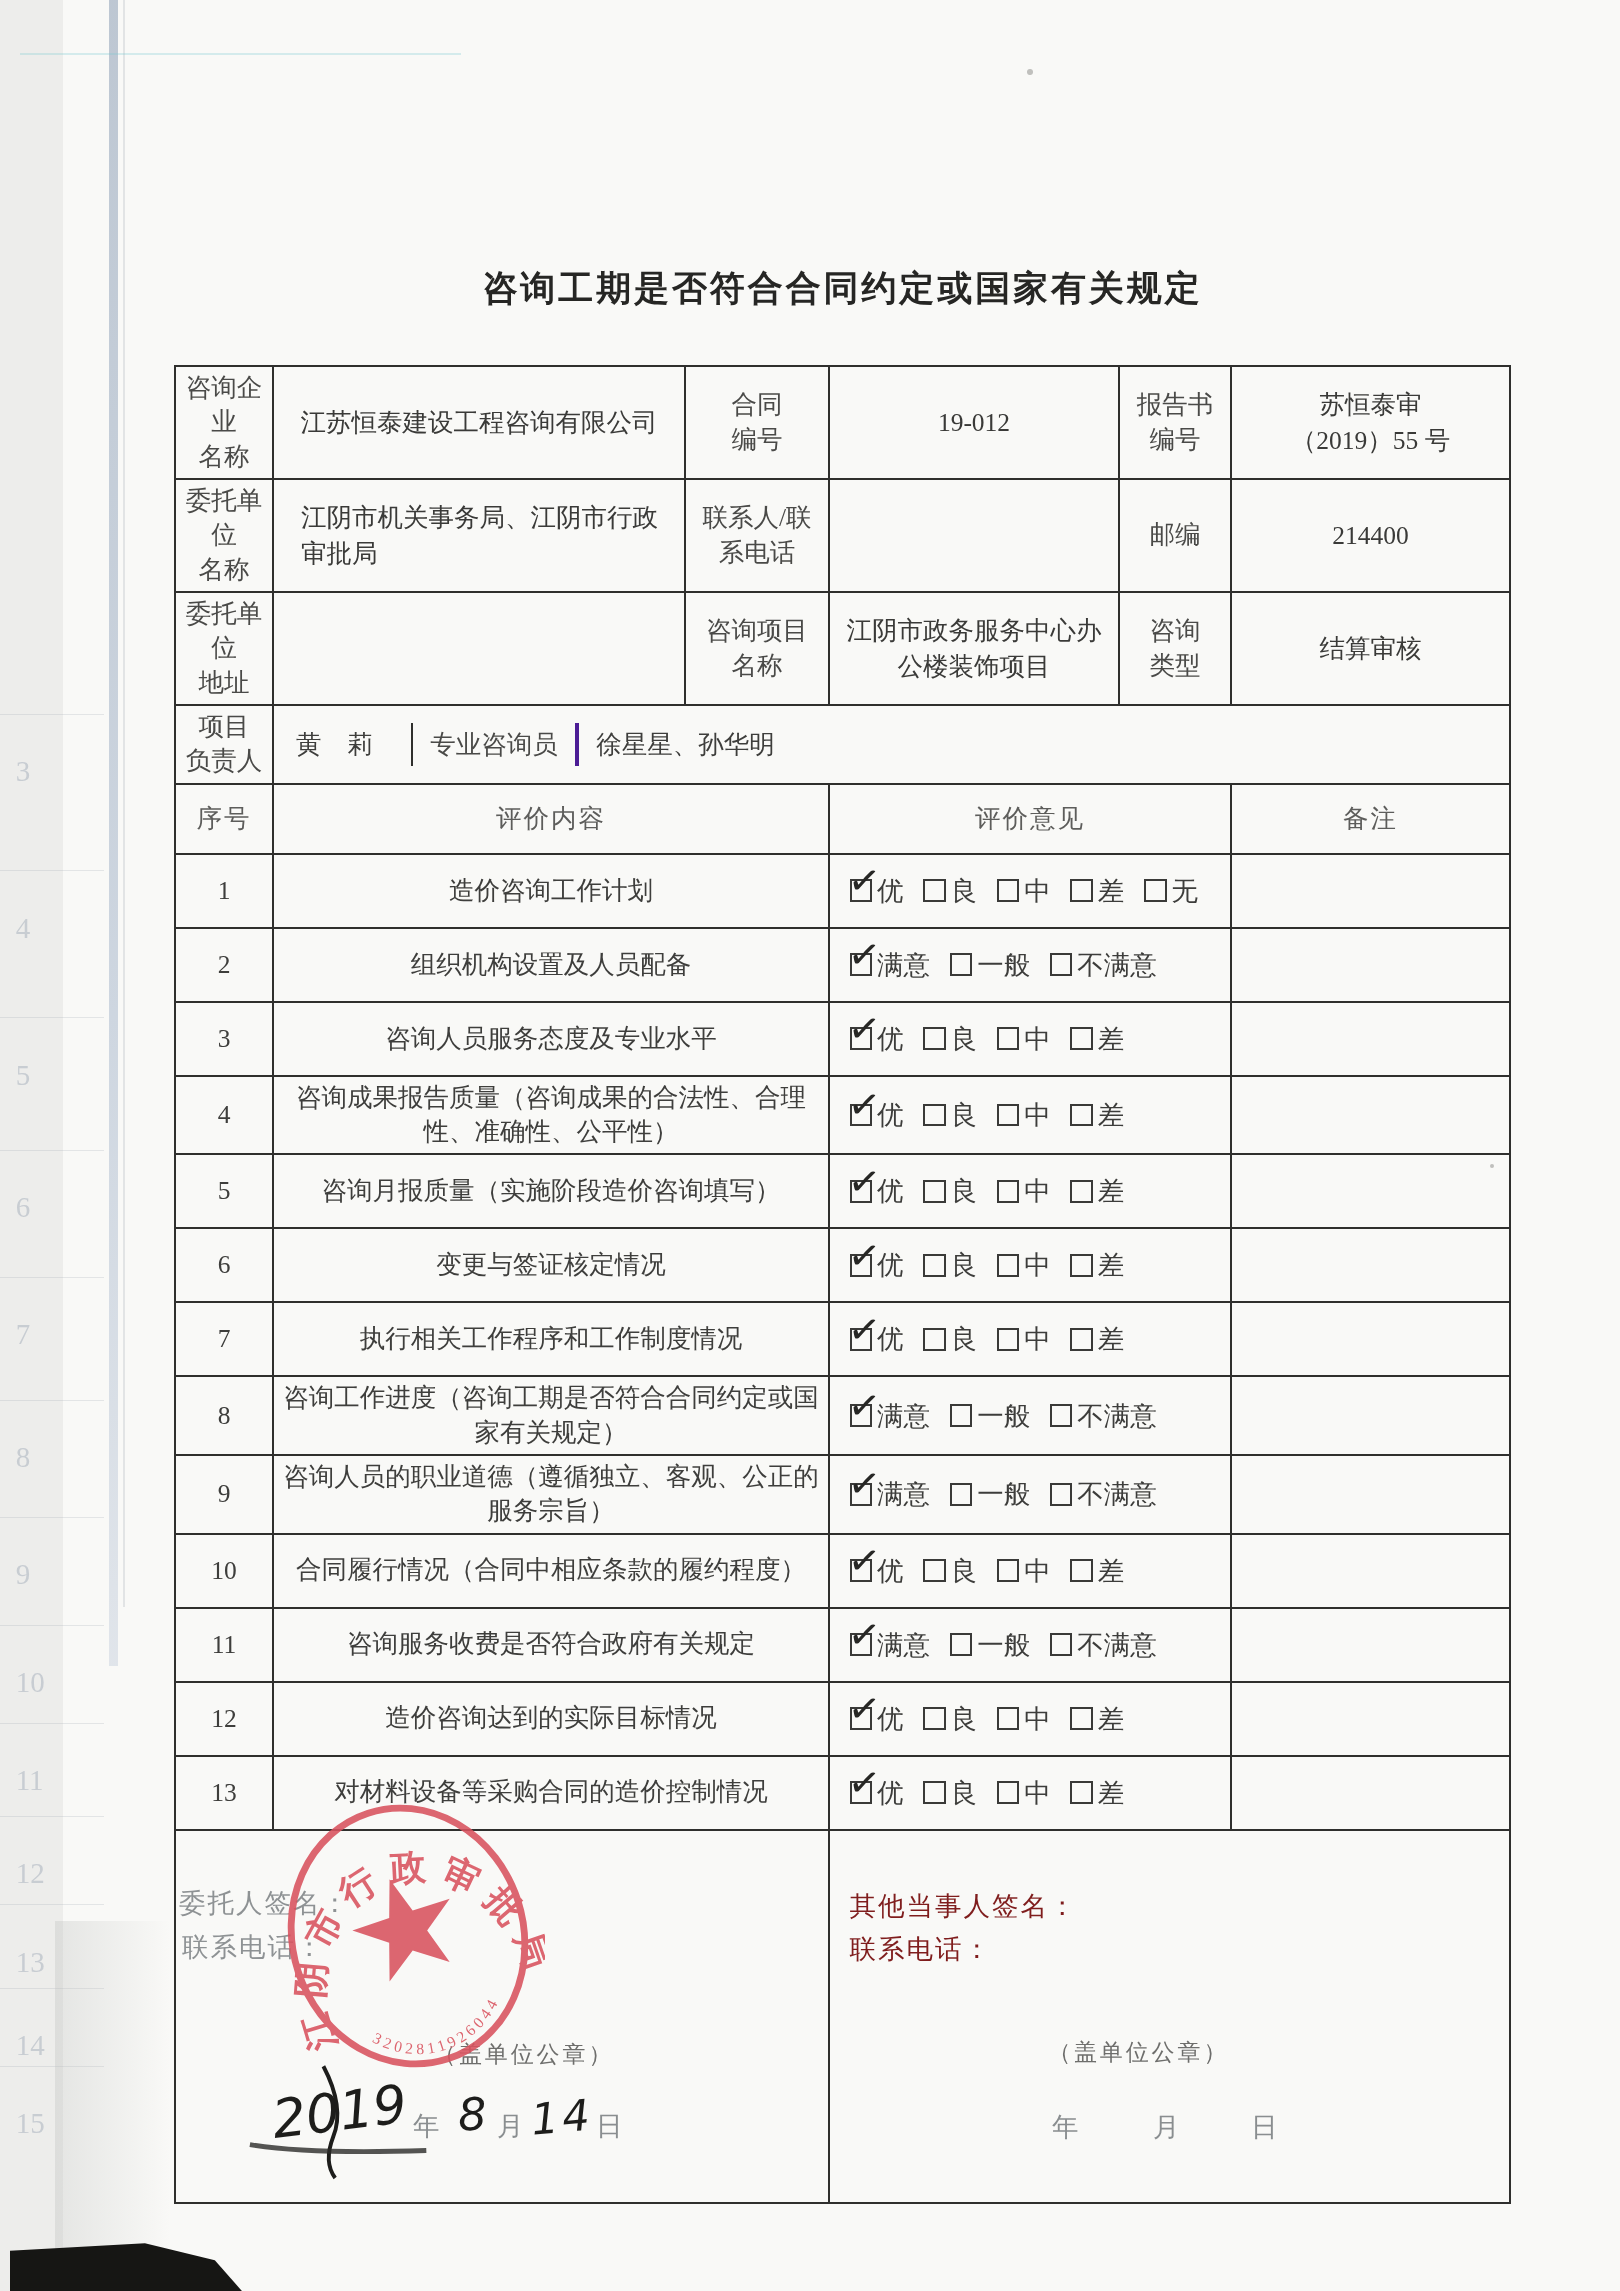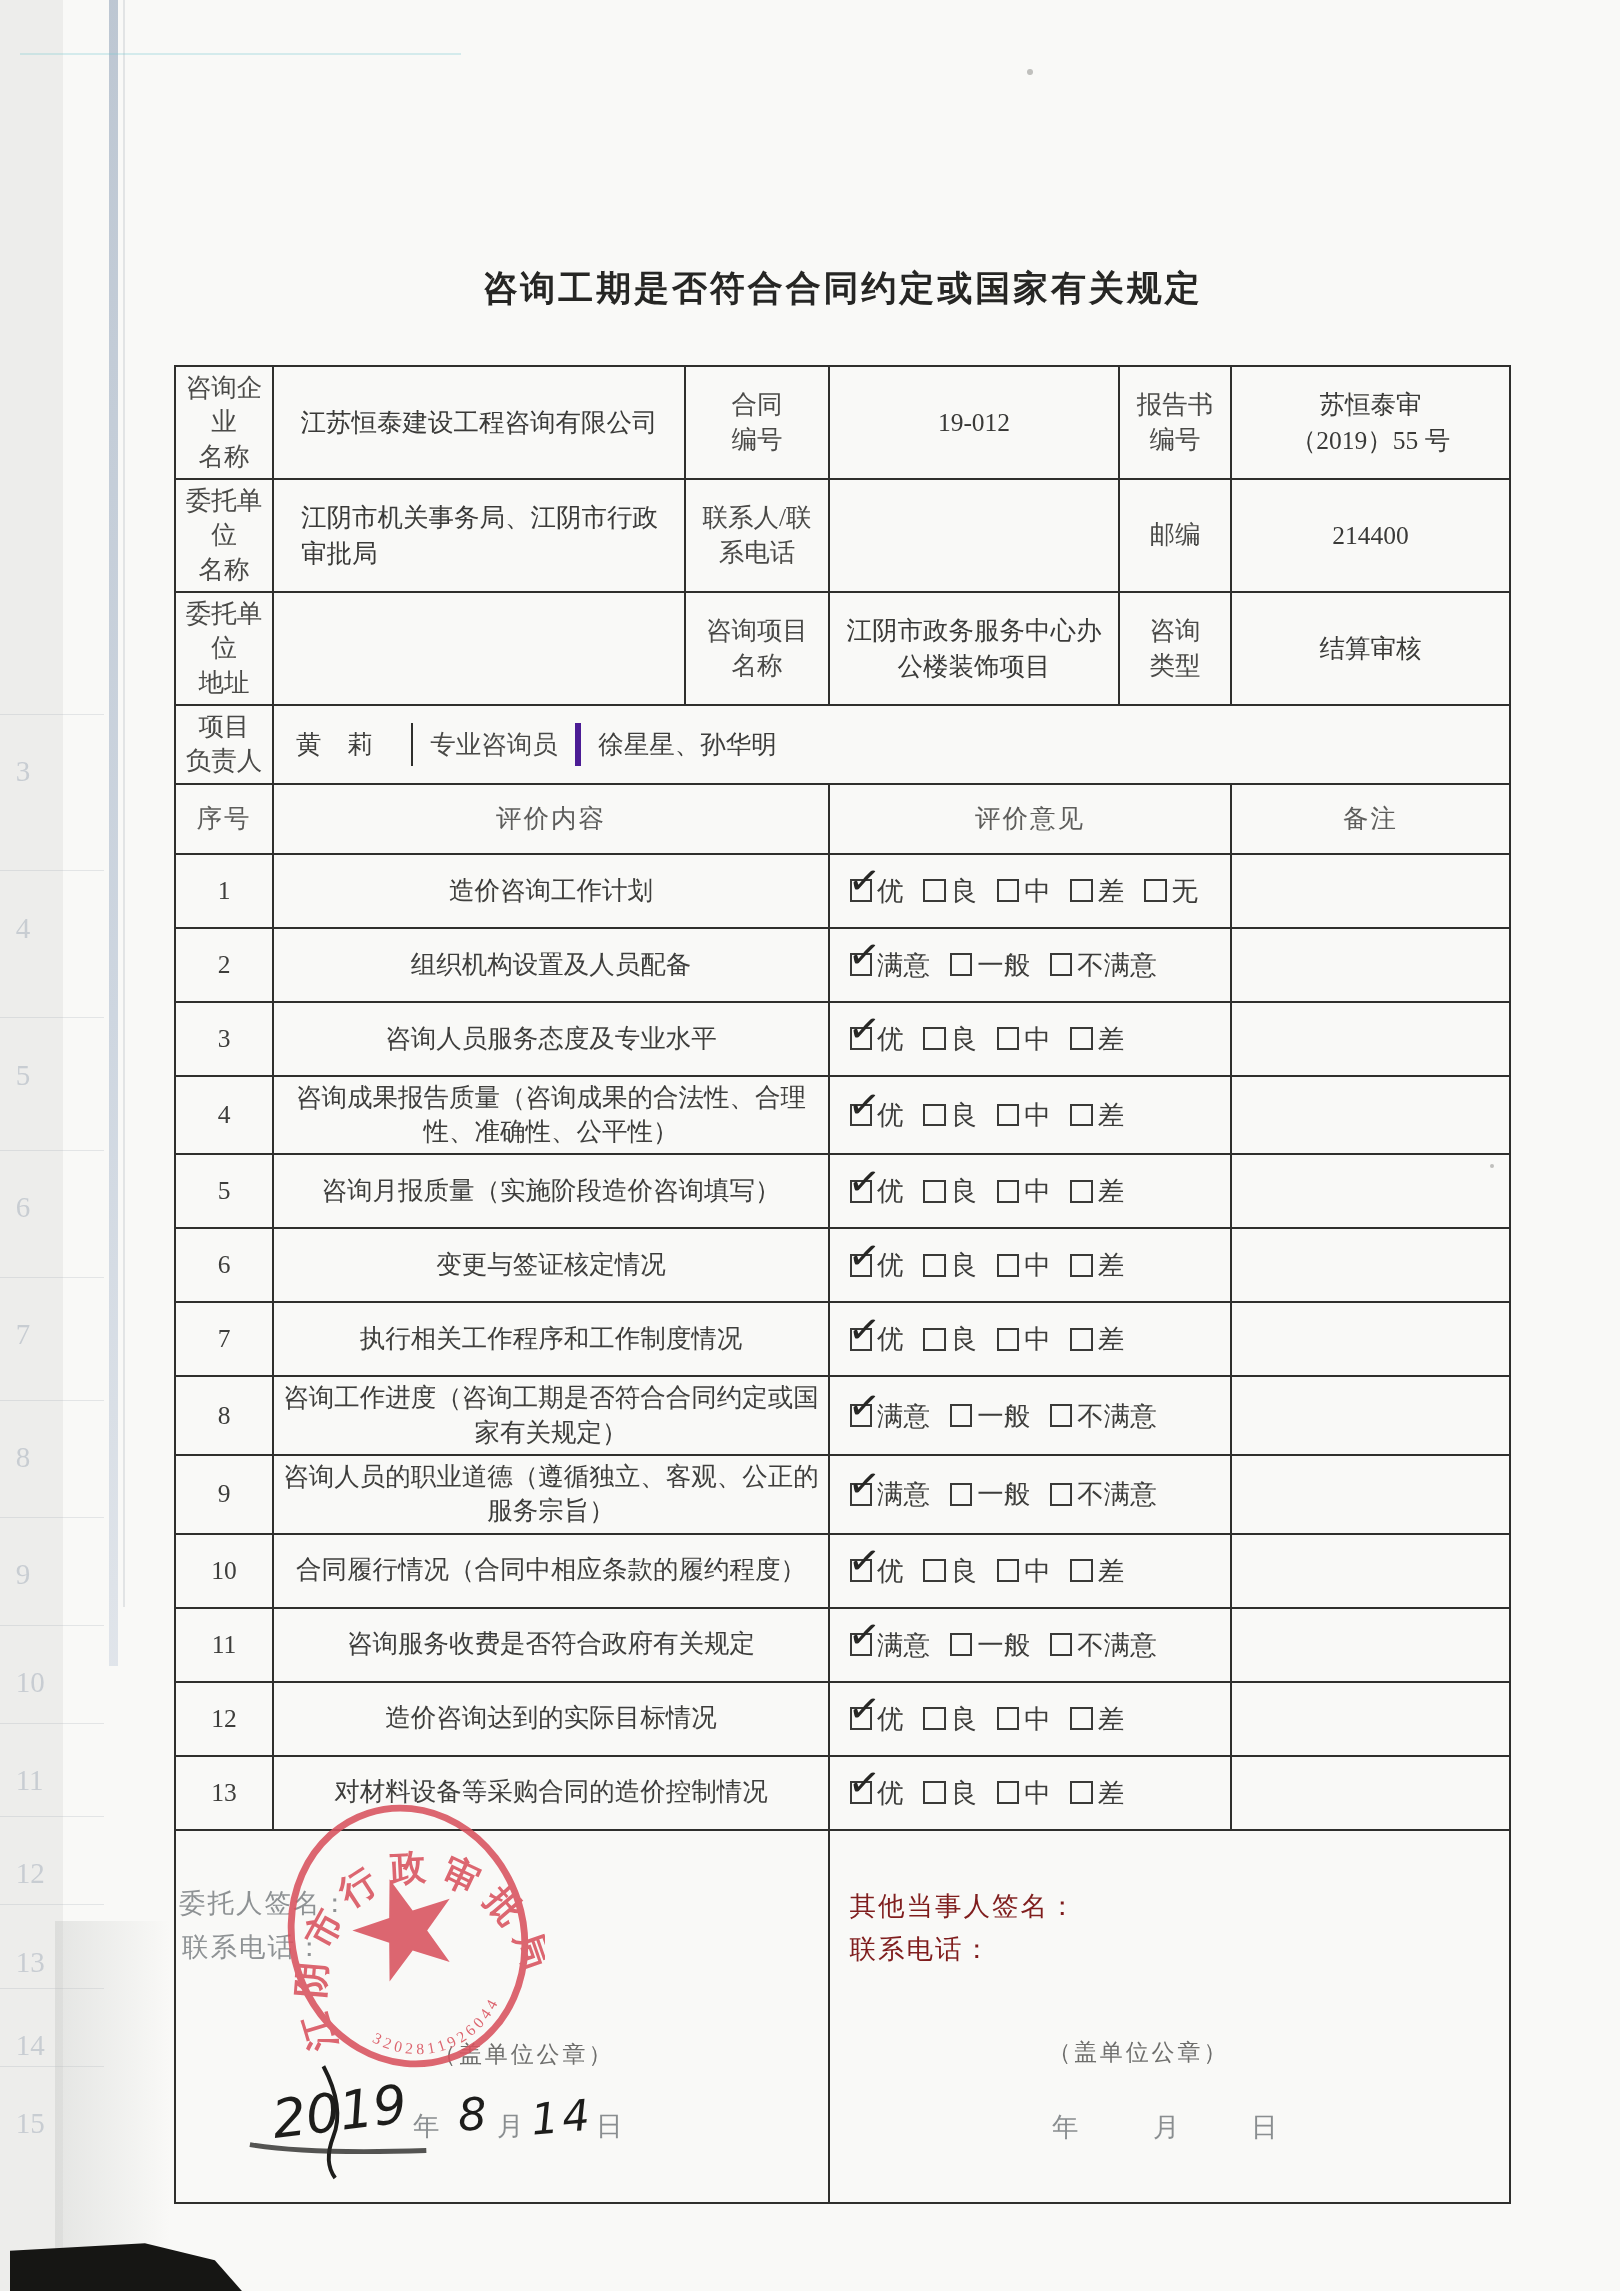--- a/index.html
+++ b/index.html
@@ -36,21 +36,21 @@
   tr.hr td{color:#5d5d5b;font-size:25.5px;letter-spacing:2px;}
   tr.ir2 td.lefty{text-align:left;padding-left:27px;}
   tr.item-row{height:74px;}
   td.c-no{color:#9d9d9b;font-size:27.4px;}
   td.c-content{text-align:left;padding-left:17.6px;color:#4c4c4a;line-height:1.35;}
   td.c-remark{}
   
   .r4wrap{display:flex;height:100%;align-items:stretch;margin:-3.9px -5.9px;}
   .r4cell{display:flex;align-items:center;justify-content:center;padding:3.9px 7.8px;}
   .r4a{width:127px;border-right:2px solid #2f2f2d;letter-spacing:9.8px;}
-  .r4b{width:147px;border-right:6px solid #4c1d95;color:#4a4a48;}
+  .r4b{width:147px;border-right:4px solid #4c1d95;color:#4a4a48;}
   .r4c{flex:1;justify-content:flex-start;padding-left:17px;}
 
   
   .opts{display:flex;gap:19.6px;align-items:center;padding-left:19.6px;}
   .opt{display:inline-flex;align-items:center;font-size:26.5px;color:#3d3d3b;white-space:nowrap;}
   .box{width:18.6px;height:18.6px;border:2px solid #3a3a38;display:inline-block;position:relative;margin-right:4.9px;flex:0 0 auto;}
   .check{position:absolute;left:-3.9px;top:-20.6px;font-size:39px;font-weight:bold;color:#272725;
     transform:rotate(7deg);line-height:1;font-family:"DejaVu Sans",sans-serif;}
 
   

